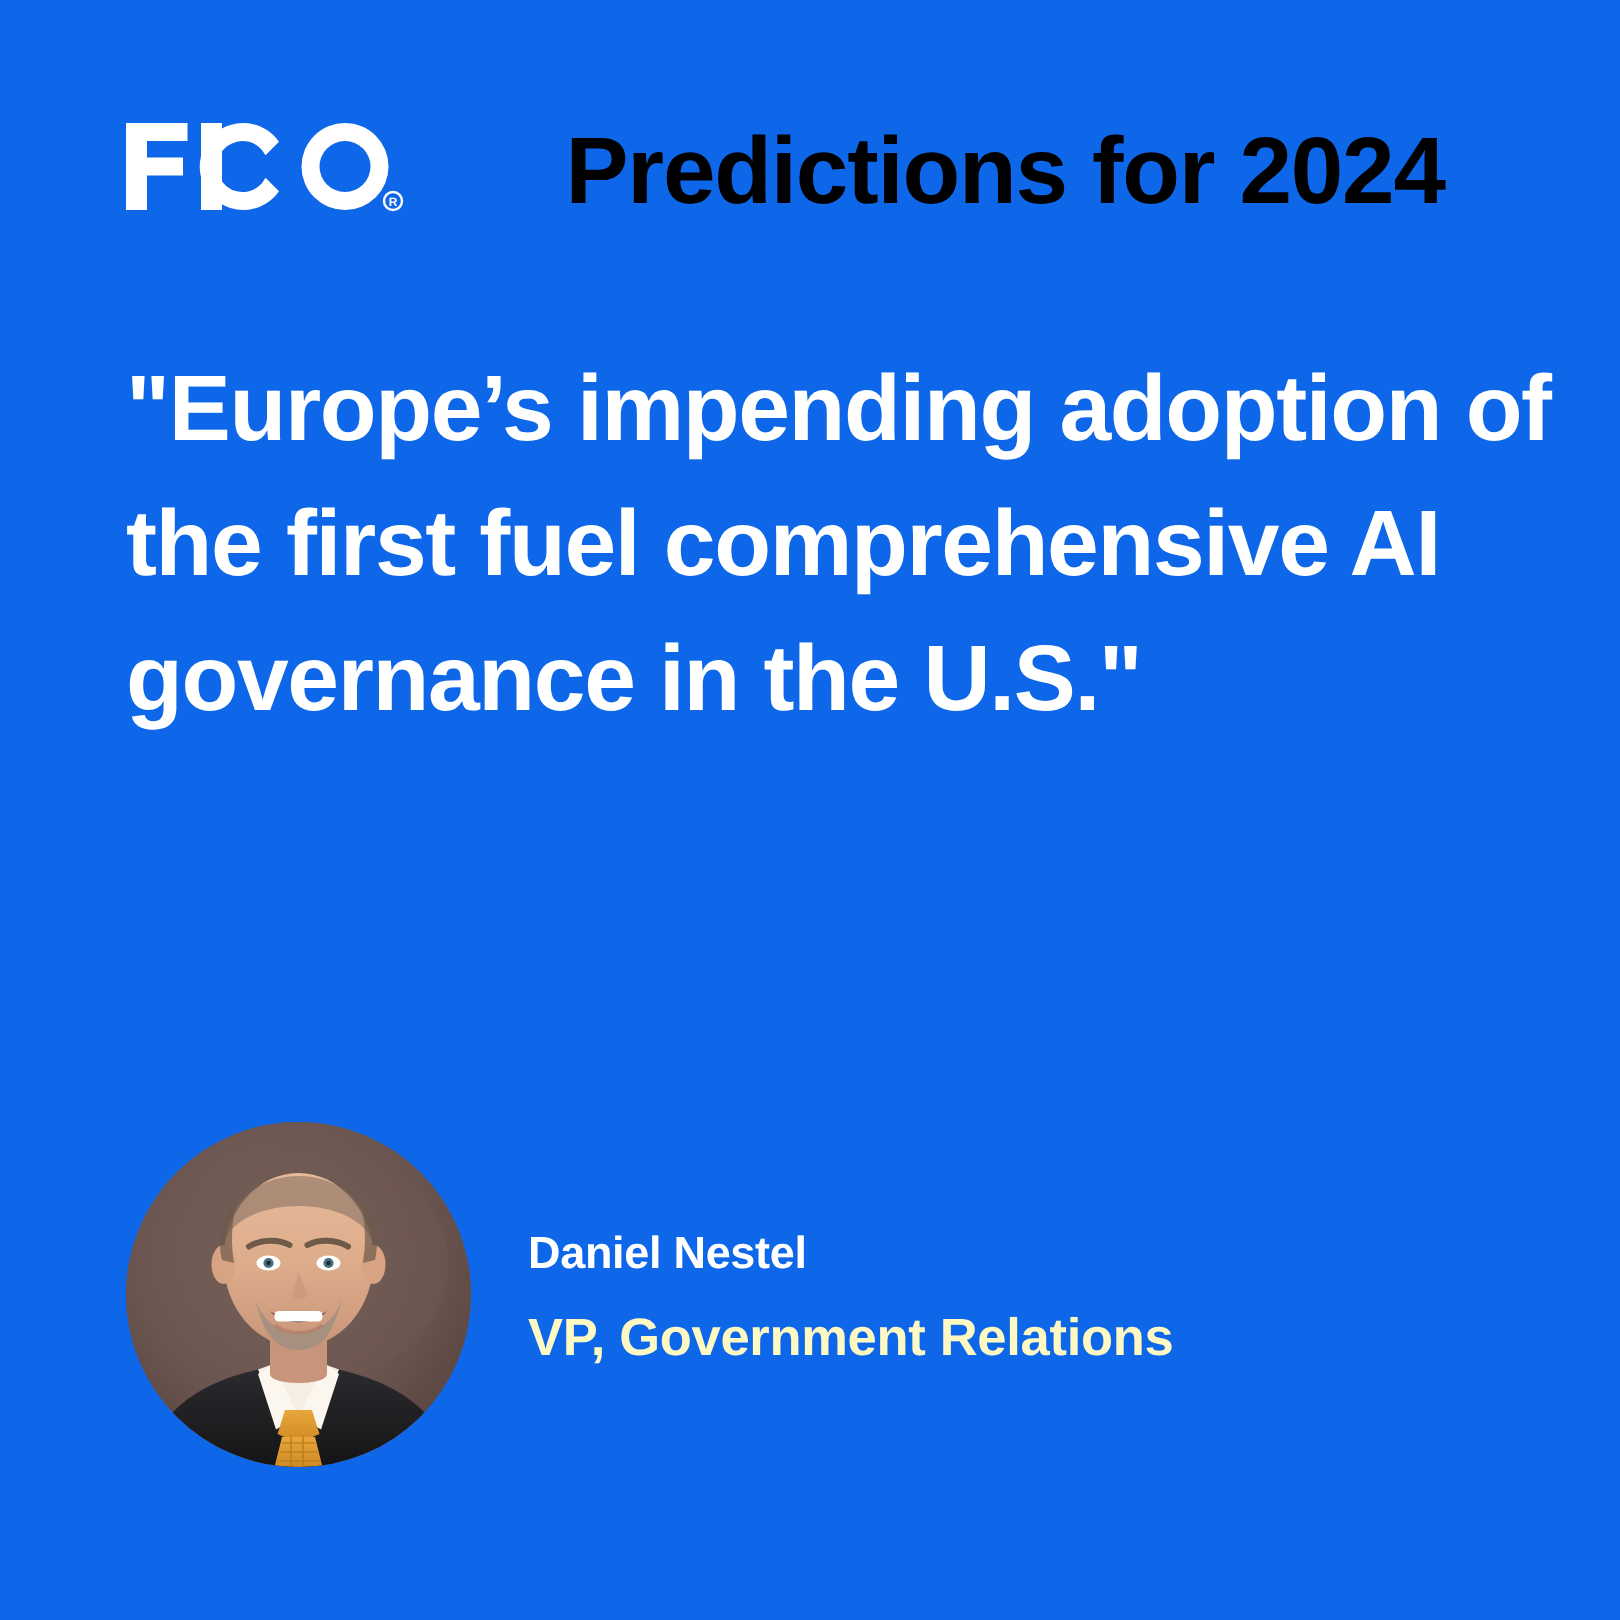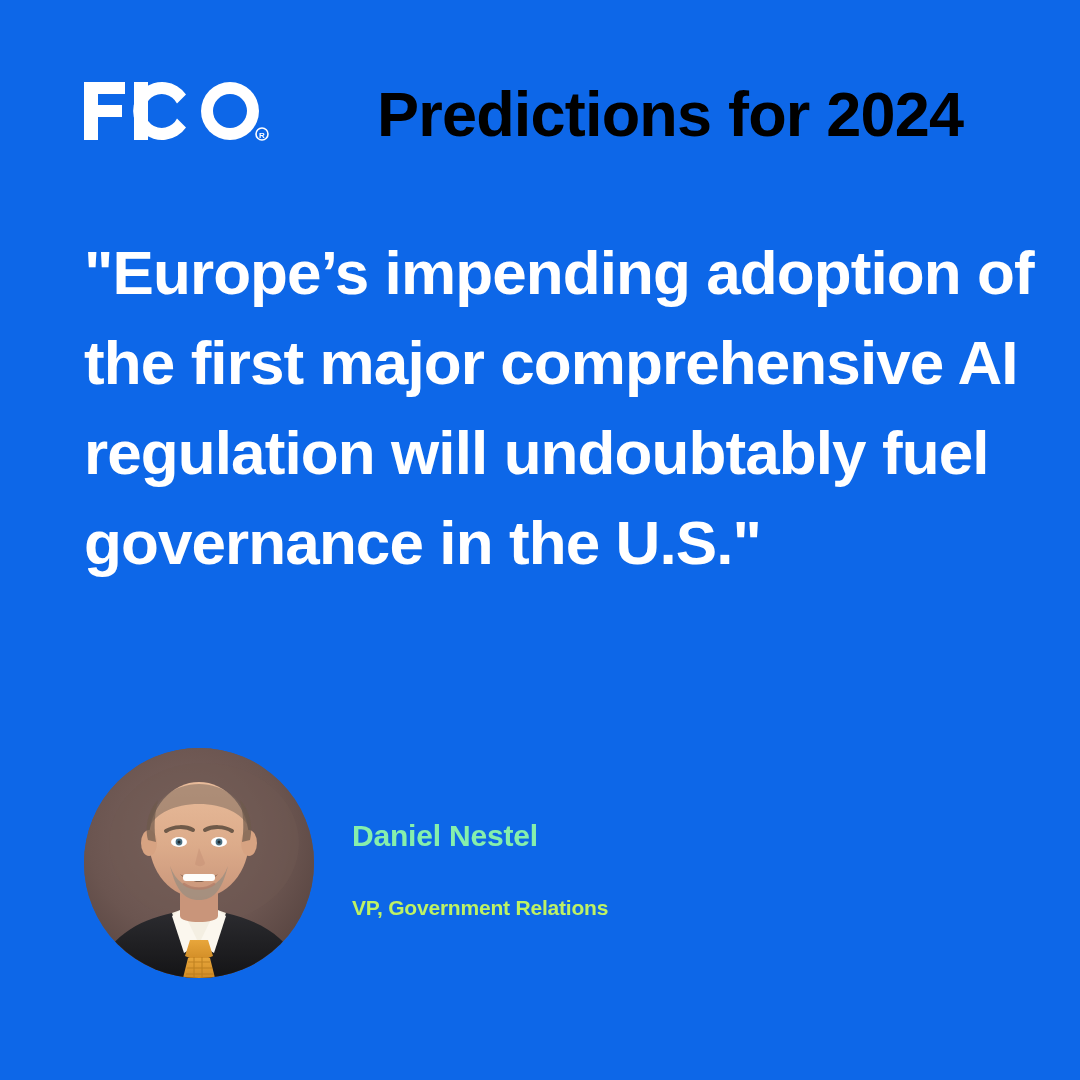--- a/index.html
+++ b/index.html
@@ -90,31 +90,31 @@
   }
   #avatar svg { display: block; }
 
   #attribution-text {
     position: absolute;
     left: 268px;
     top: 68px;
     width: 620px;
   }
   #person-name {
-    color: #86efac;
+    color: #ffffff;
     font-size: 30px;
     line-height: 40px;
     font-weight: bold;
     letter-spacing: -0.2px;
     white-space: nowrap;
   }
   #person-role {
-    margin-top: 32px;
-    color: #bef264;
-    font-size: 21px;
+    margin-top: 16px;
+    color: #fef9c3;
+    font-size: 35px;
     line-height: 40px;
     font-weight: bold;
     letter-spacing: -0.2px;
     white-space: nowrap;
   }
 </style>
 </head>
 <body>
 
 <div id="card">
@@ -136,22 +136,21 @@
         <circle cx="178" cy="62" r="6" fill="none" stroke="#ffffff" stroke-width="1.6"></circle>
         <text x="178" y="65.5" text-anchor="middle" font-family="'Liberation Sans', sans-serif" font-size="8" font-weight="bold" fill="#ffffff">R</text>
       </svg>
     </div>
 
     <div id="page-title">Predictions for 2024</div>
   </div>
 
   <div id="quote-block">
     <div class="quote-line">"Europe’s impending adoption of</div>
-    <div class="quote-line">the first major comprehensive AI</div>
-    <div class="quote-line">regulation will undoubtably fuel</div>
+    <div class="quote-line">the first fuel comprehensive AI</div>
     <div class="quote-line">governance in the U.S."</div>
   </div>
 
   <div id="attribution">
 
     <div id="avatar">
       <svg width="230" height="230" viewBox="0 0 230 230" xmlns="http://www.w3.org/2000/svg">
         <defs>
           <radialGradient id="bgGrad" cx="45%" cy="38%" r="78%">
             <stop offset="0%" stop-color="#7d6560"></stop>

